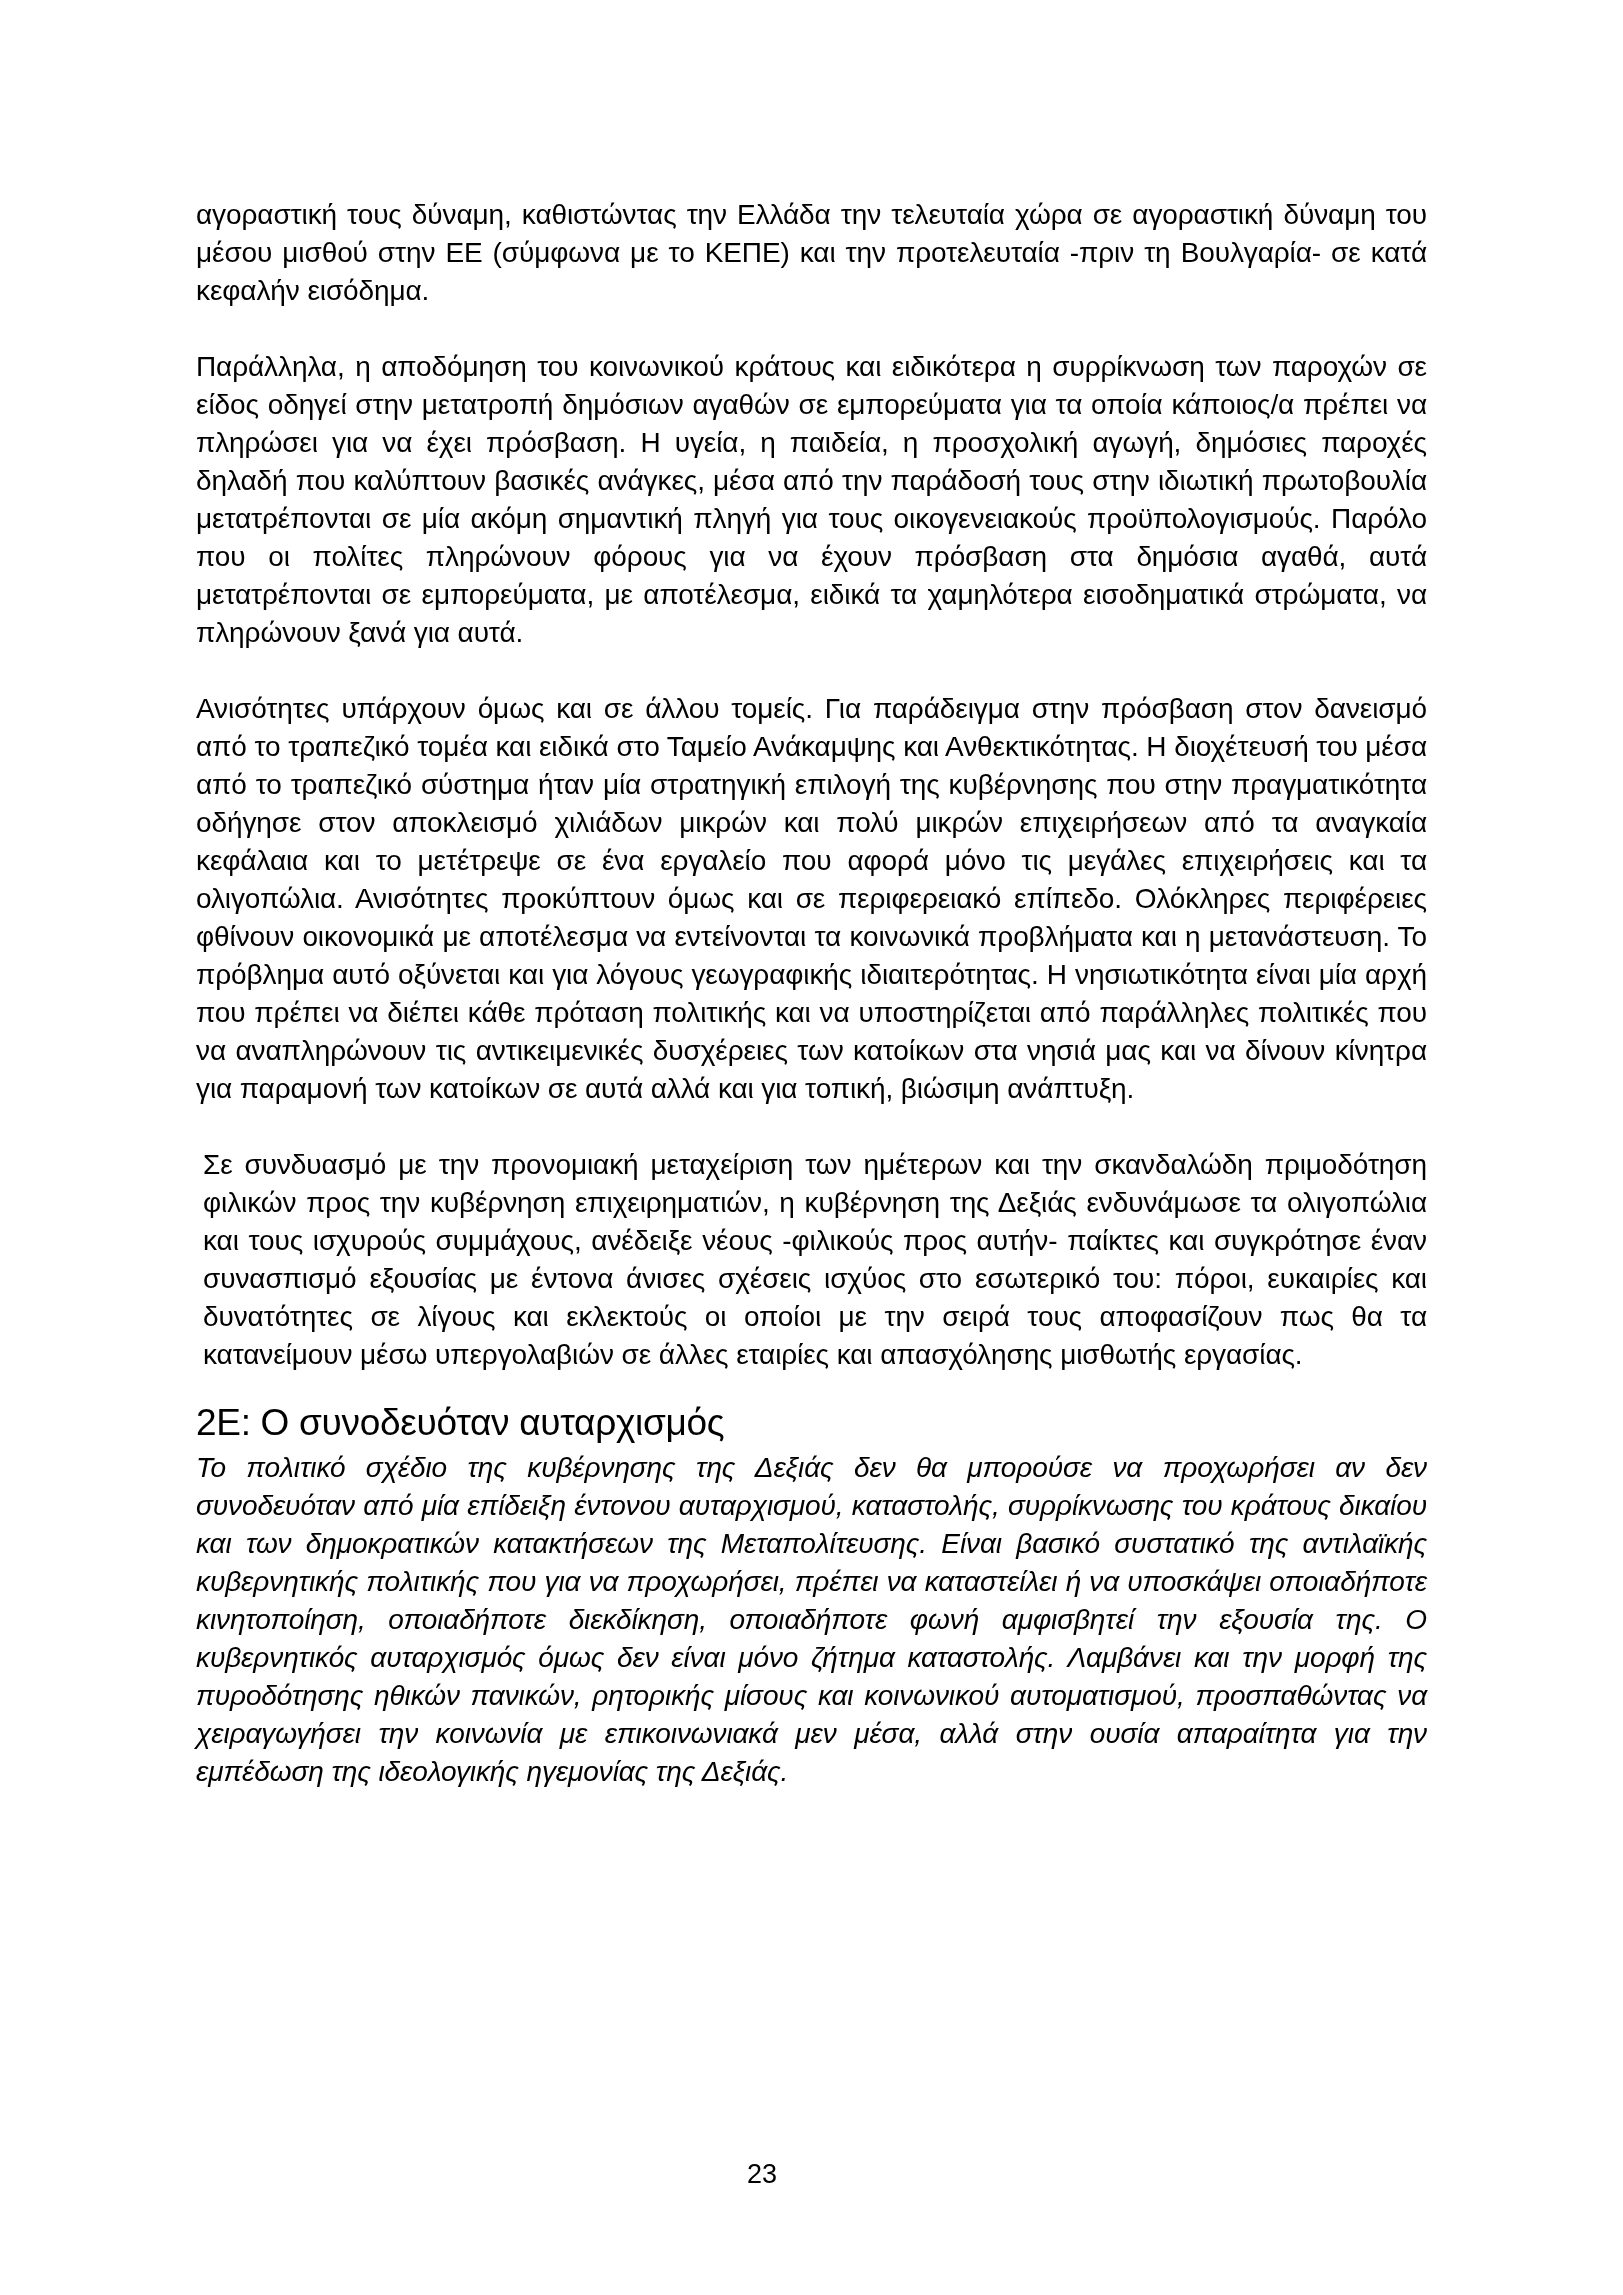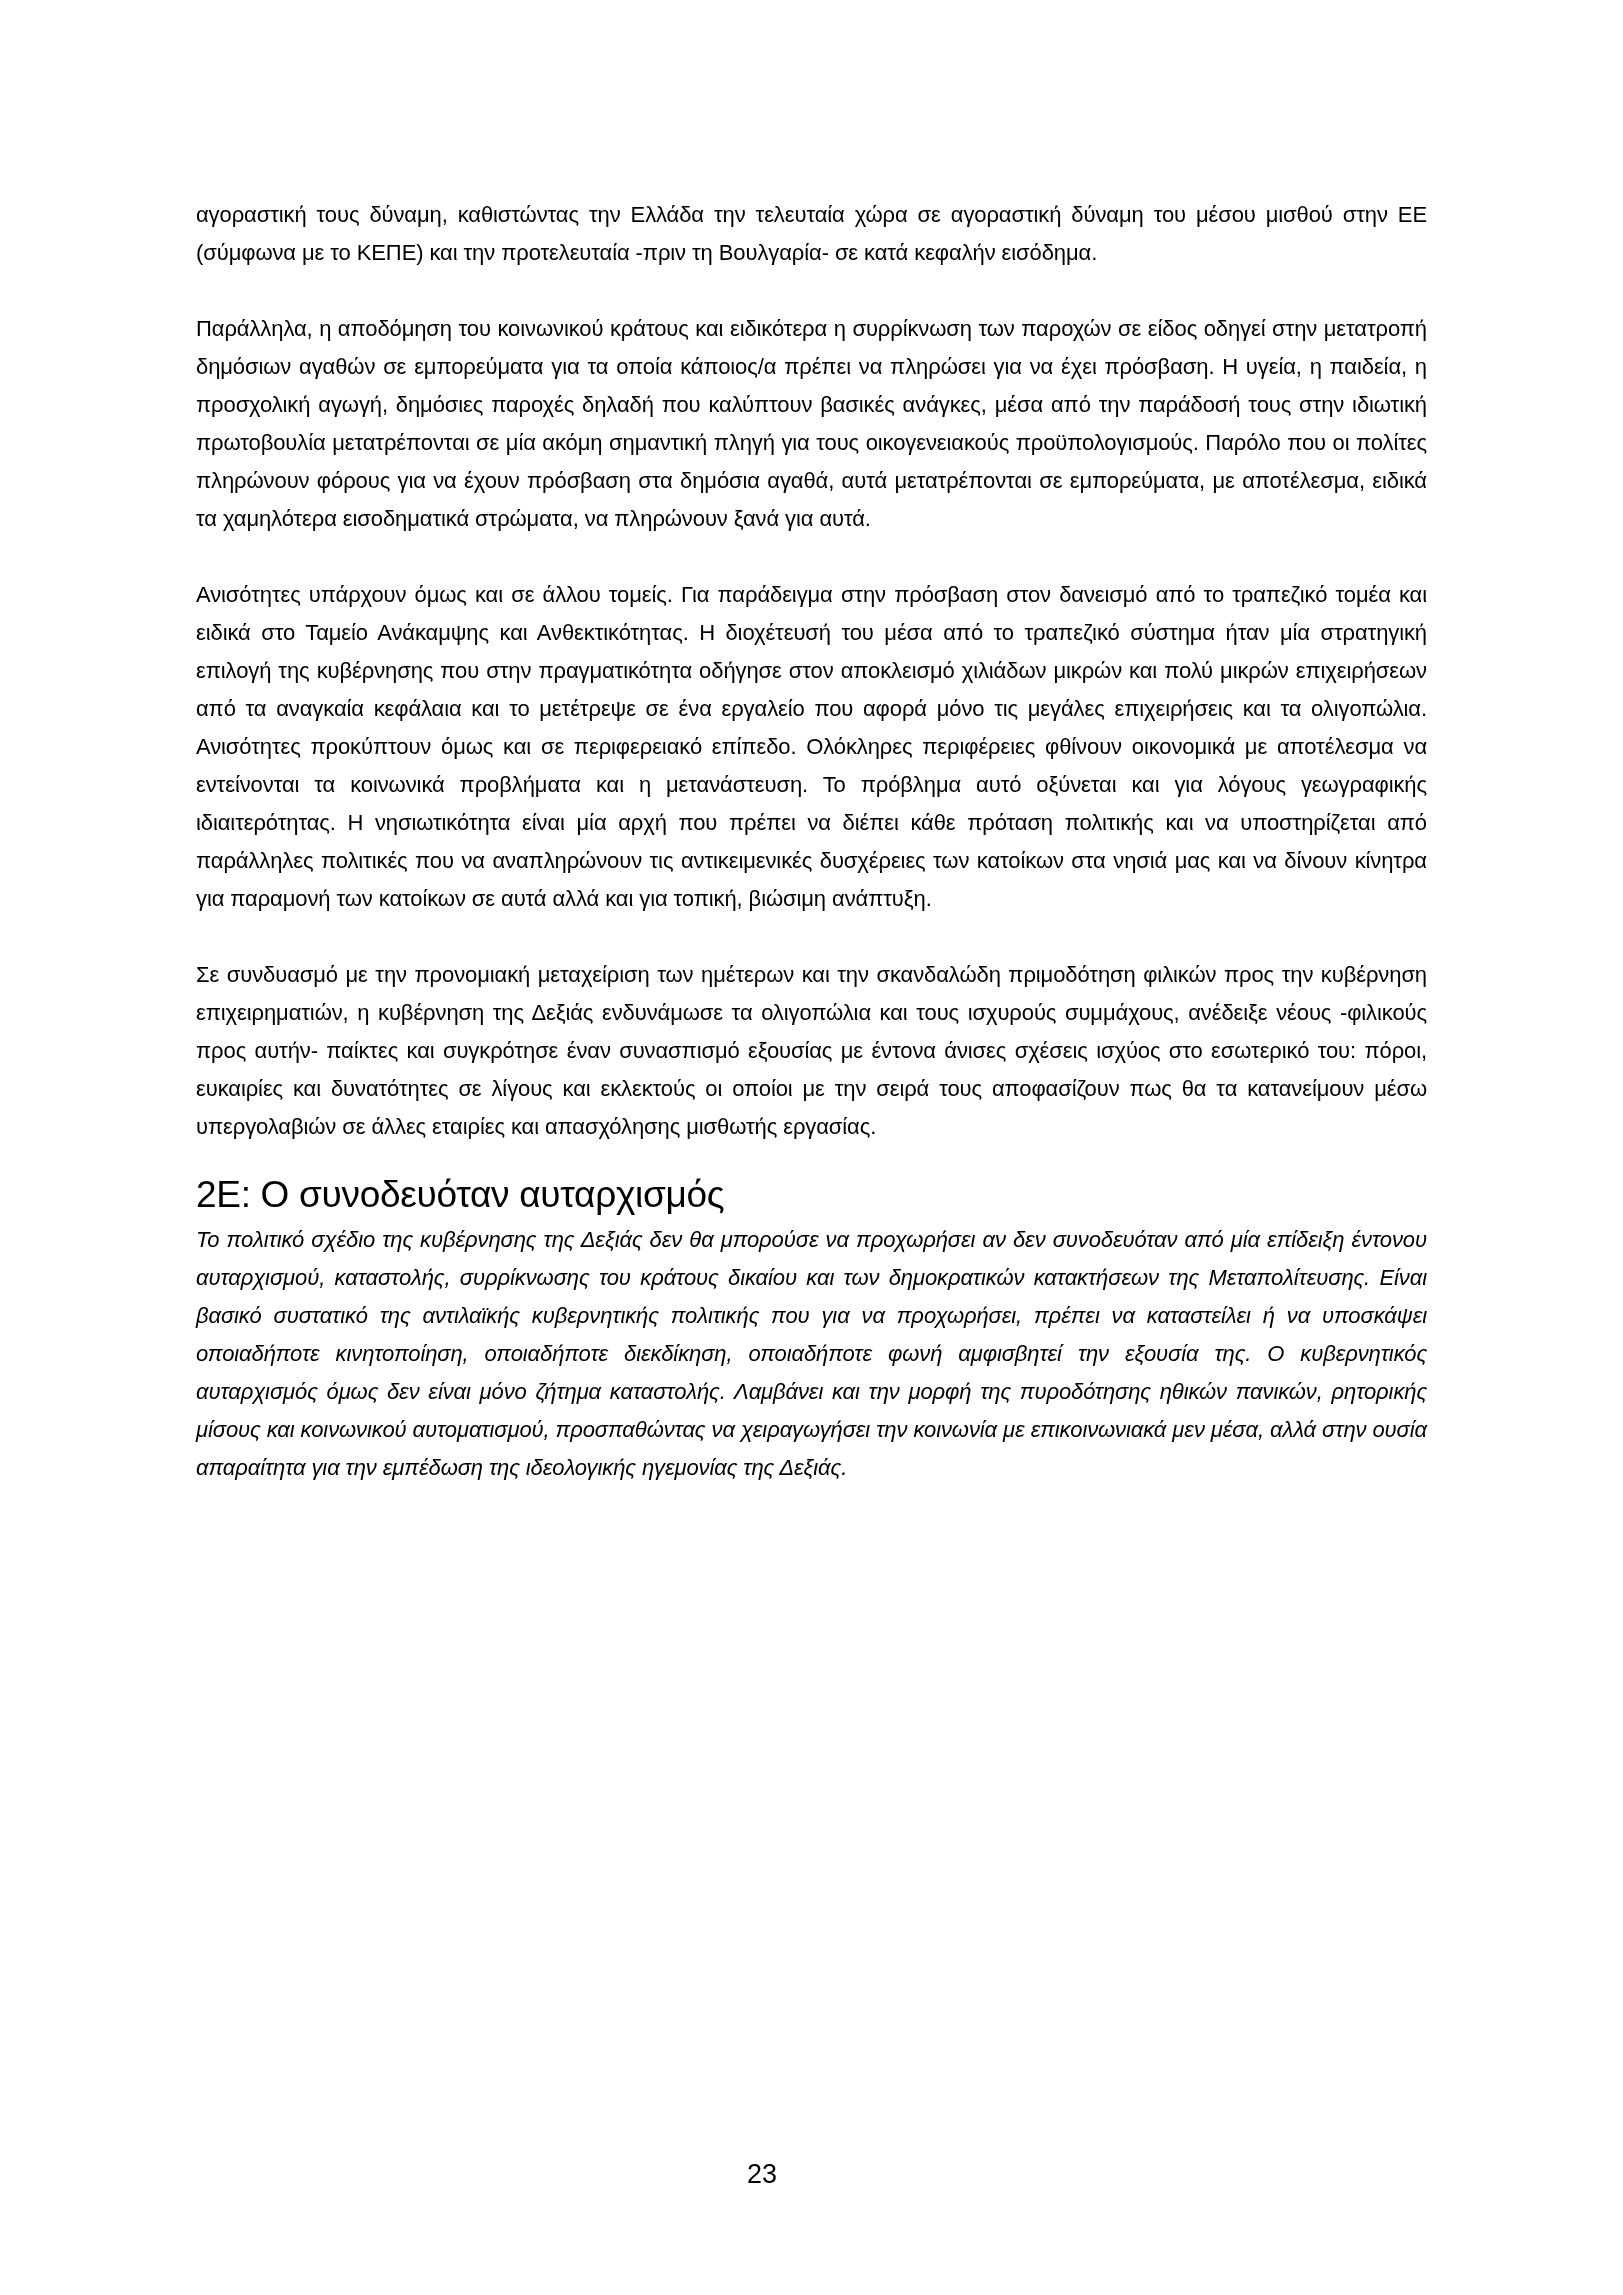--- a/index.html
+++ b/index.html
@@ -6,29 +6,29 @@
   body { width: 1623px; height: 2295px; position: relative; overflow: hidden; }
   .page {
     position: absolute;
     left: 196px;
     top: 196px;
     width: 1231px;
     color: #000000;
     font-family: "Liberation Sans", "DejaVu Sans", sans-serif;
   }
   .para {
-    font-size: 22px;
+    font-size: 28px;
     line-height: 38px;
     text-align: justify;
     text-align-last: left;
     margin: 0 0 38px 0;
     word-spacing: 0px;
     letter-spacing: -0.1px;
   }
-  .para.last-before-heading { margin-bottom: 26px; }
+  .para.last-before-heading { margin-bottom: 26px; margin-left: 7px; }
   .heading {
     font-size: 37px;
     line-height: 46px;
     font-weight: normal;
     margin: 0 0 2.6px 0;
     letter-spacing: -0.3px;
   }
   .section-para { margin-top: 0; font-style: italic; }
   .page-number {
     position: absolute;

